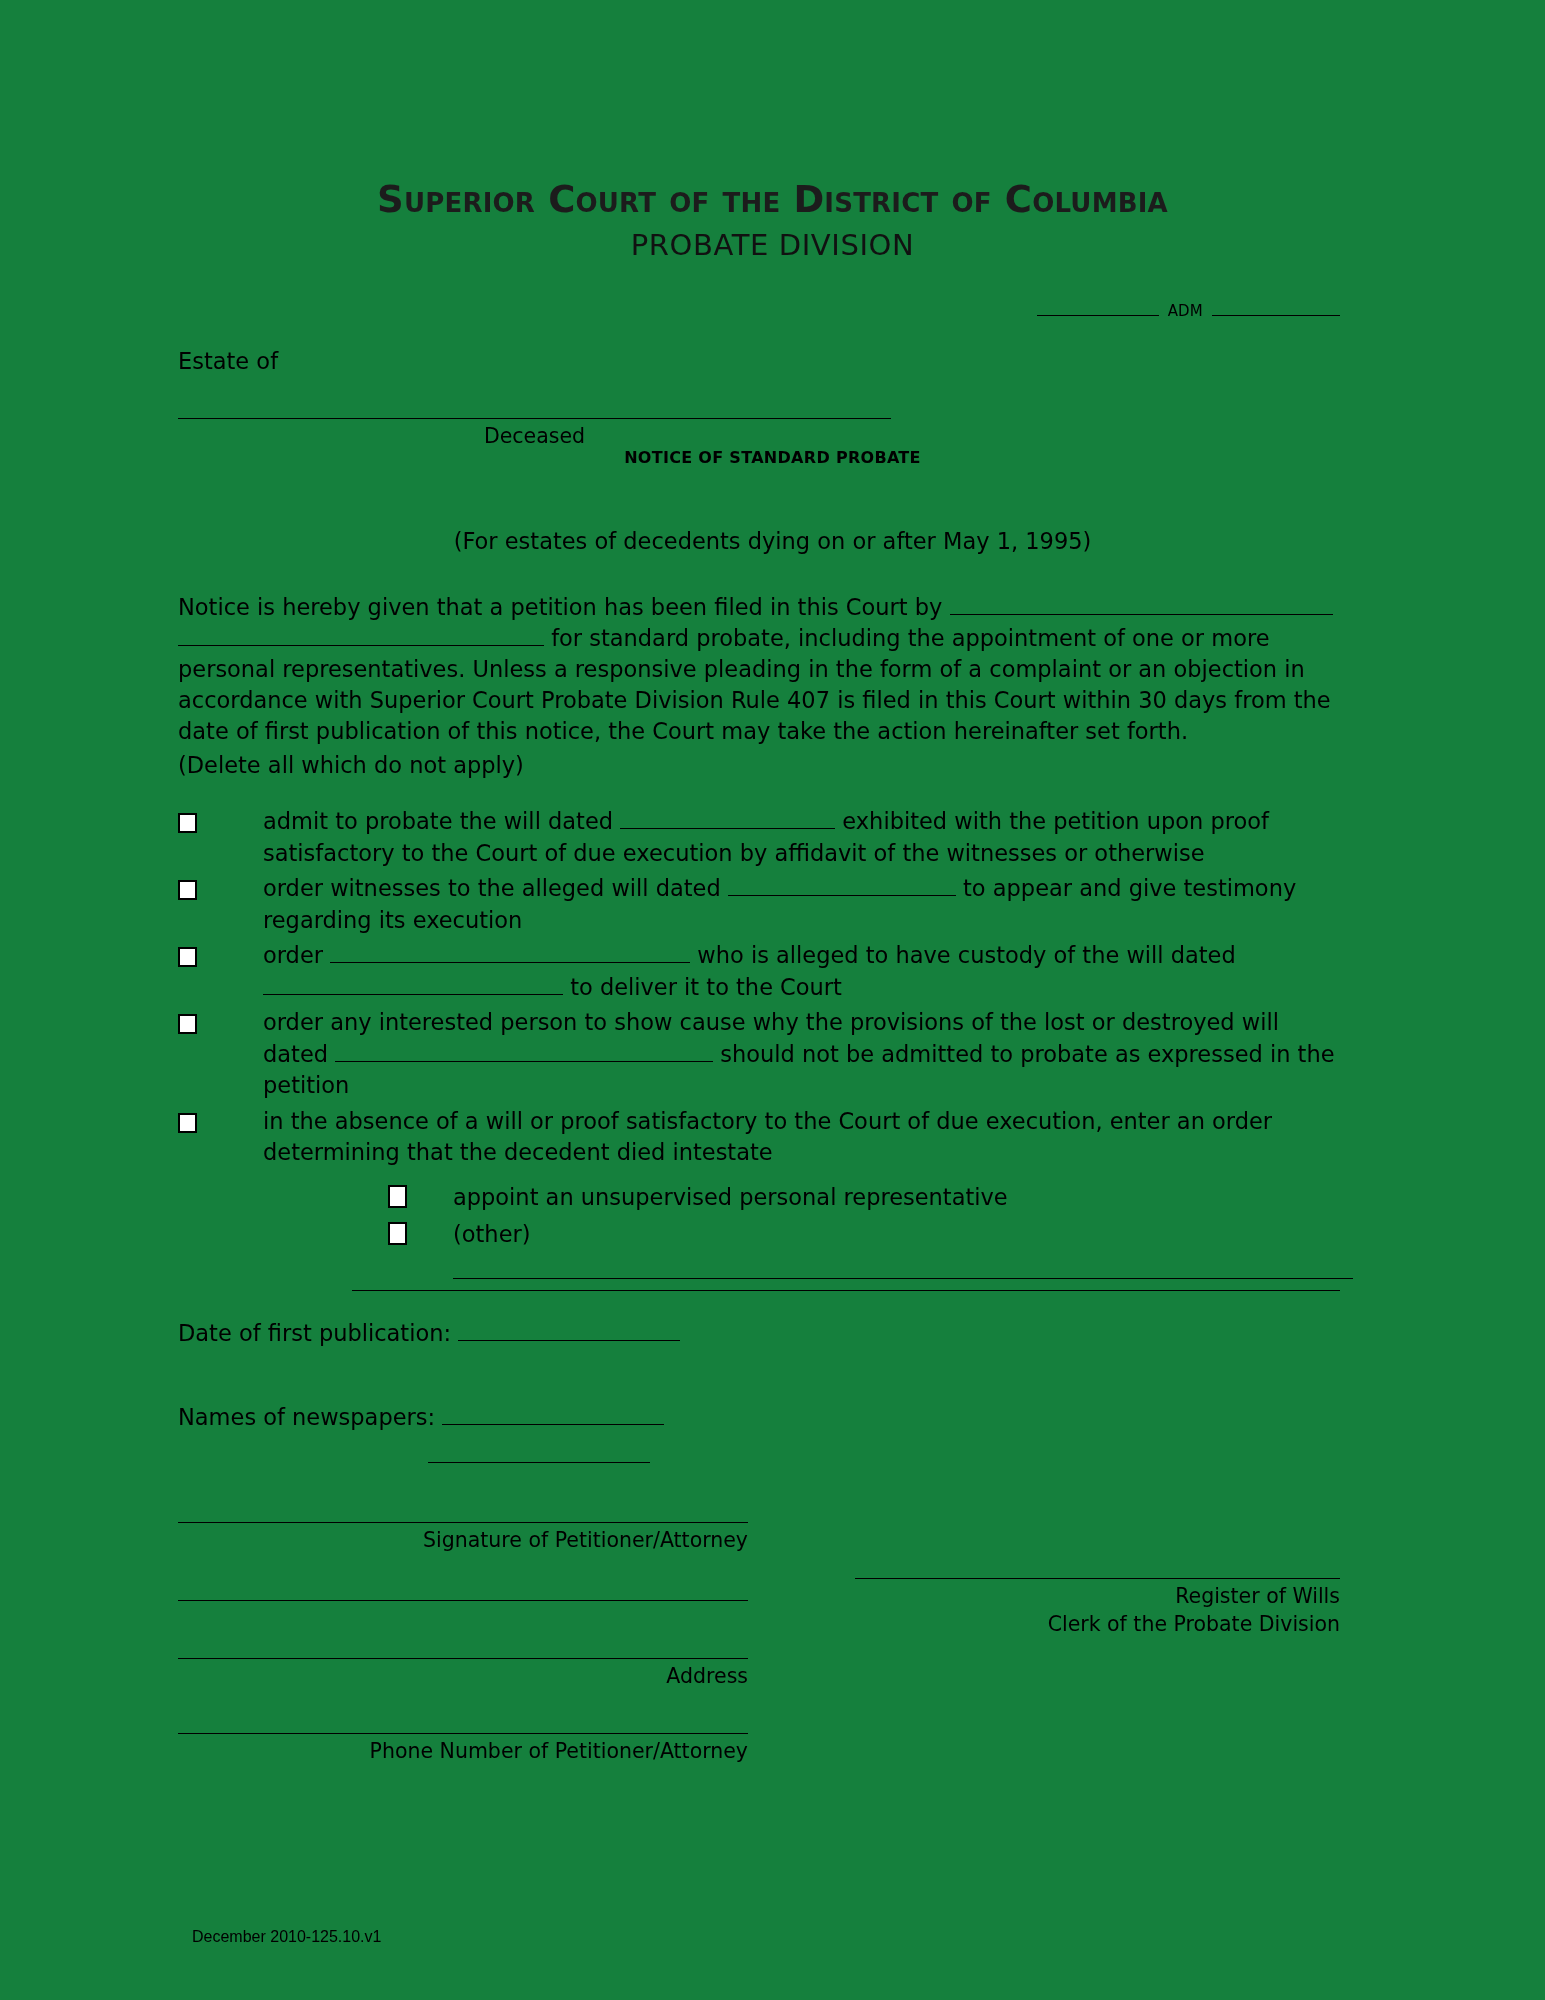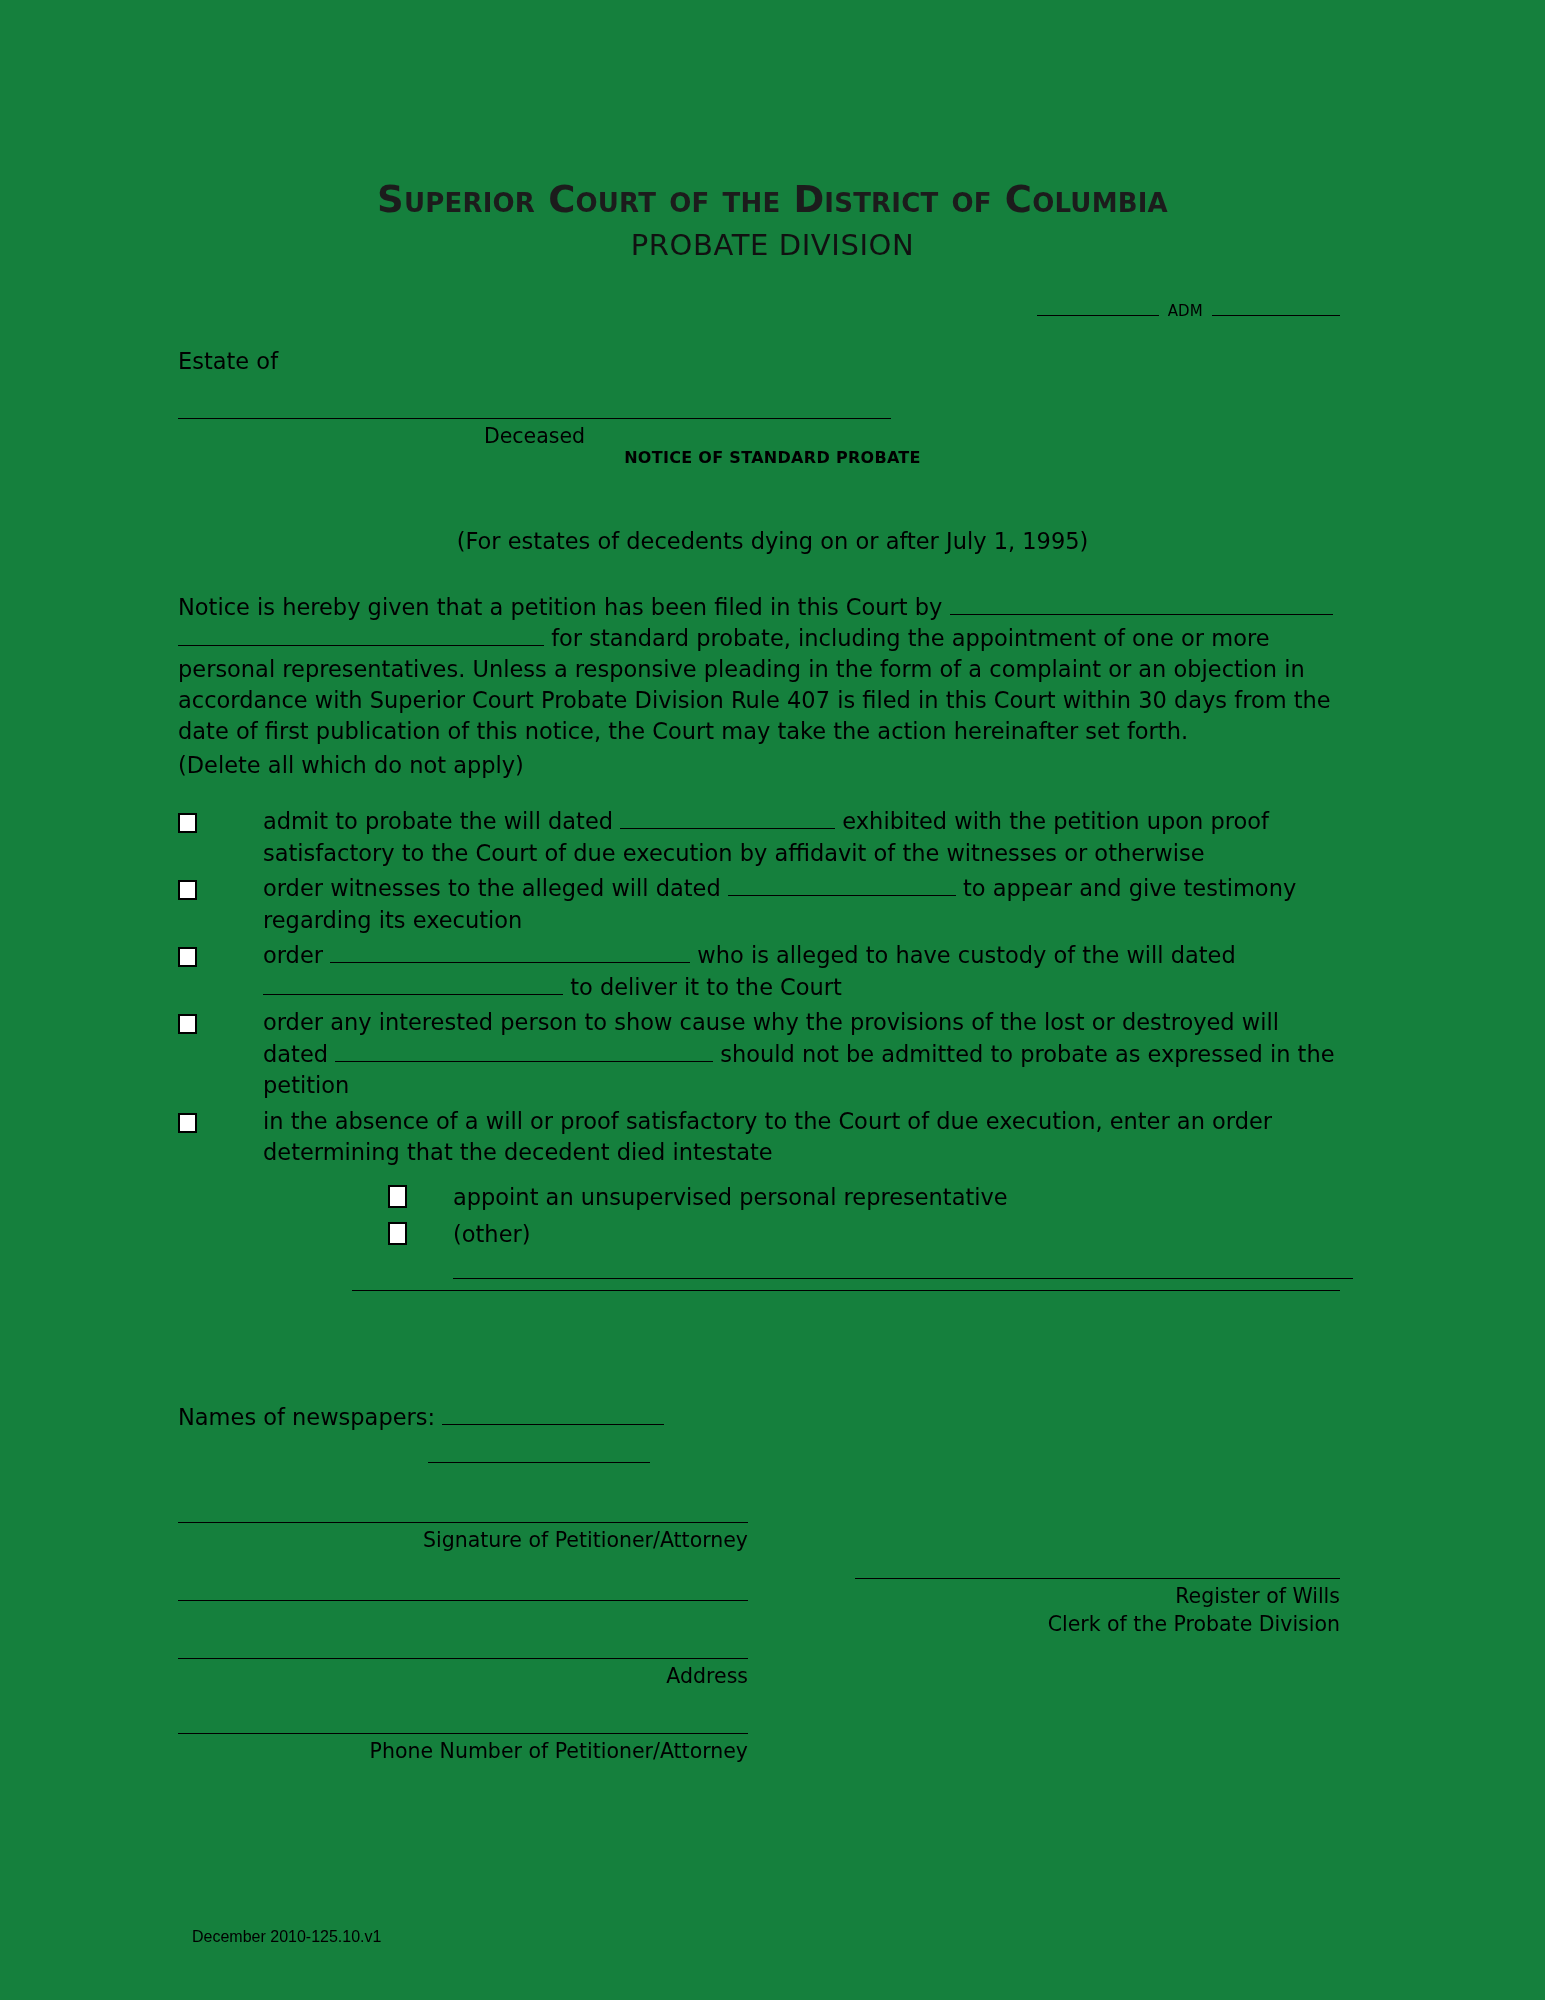--- a/index.html
+++ b/index.html
@@ -259,21 +259,21 @@
 
   <div class="adm-row">
     <span class="adm-blank left"></span><span class="adm-label">ADM</span><span class="adm-blank right"></span>
   </div>
 
   <div class="estate-of">Estate of</div>
   <div class="deceased-rule"></div>
   <div class="deceased-label">Deceased</div>
 
   <div class="notice-heading">NOTICE OF STANDARD PROBATE</div>
-  <div class="notice-sub">(For estates of decedents dying on or after July 1, 1995)</div>
+  <div class="notice-sub">(For estates of decedents dying on or after May 1, 1995)</div>
 
   <div class="body-col" id="intro-paragraph">
     <span>Notice is hereby given that a petition has been filed in this Court by </span><span class="blank b-petitioner"></span><span class="blank b-probate"></span><span> for standard probate, including the appointment of one or more personal representatives. Unless a responsive pleading in the form of a complaint or an objection in accordance with Superior Court Probate Division Rule 407 is filed in this Court within 30 days from the date of first publication of this notice, the Court may take the action hereinafter set forth.</span>
   </div>
 
   <div class="delete-note">(Delete all which do not apply)</div>
 
   <div class="cb-list">
 
     <div class="cb-row">
@@ -303,20 +303,24 @@
         <div class="sub-row">
           <span class="sub-checkbox"></span><span>(other)</span>
           <span class="blank b-other1"></span>
         </div>
       </div>
     </div>
   </div>
 
   <div class="other-rule2"></div>
 
+  <div class="field-line" id="date-publication">
+    <span>Date of first publication:</span>
+    <span class="blank b-pubdate"></span>
+  </div>
 
   <div class="field-line" id="names-newspapers">
     <span>Names of newspapers:</span>
     <span class="blank b-newspaper"></span>
   </div>
   <div class="newspaper-rule2"></div>
 
   <div class="sig-rule" id="sig-rule-1"></div>
   <div class="sig-label" id="sig-label-1">Signature of Petitioner/Attorney</div>
 

